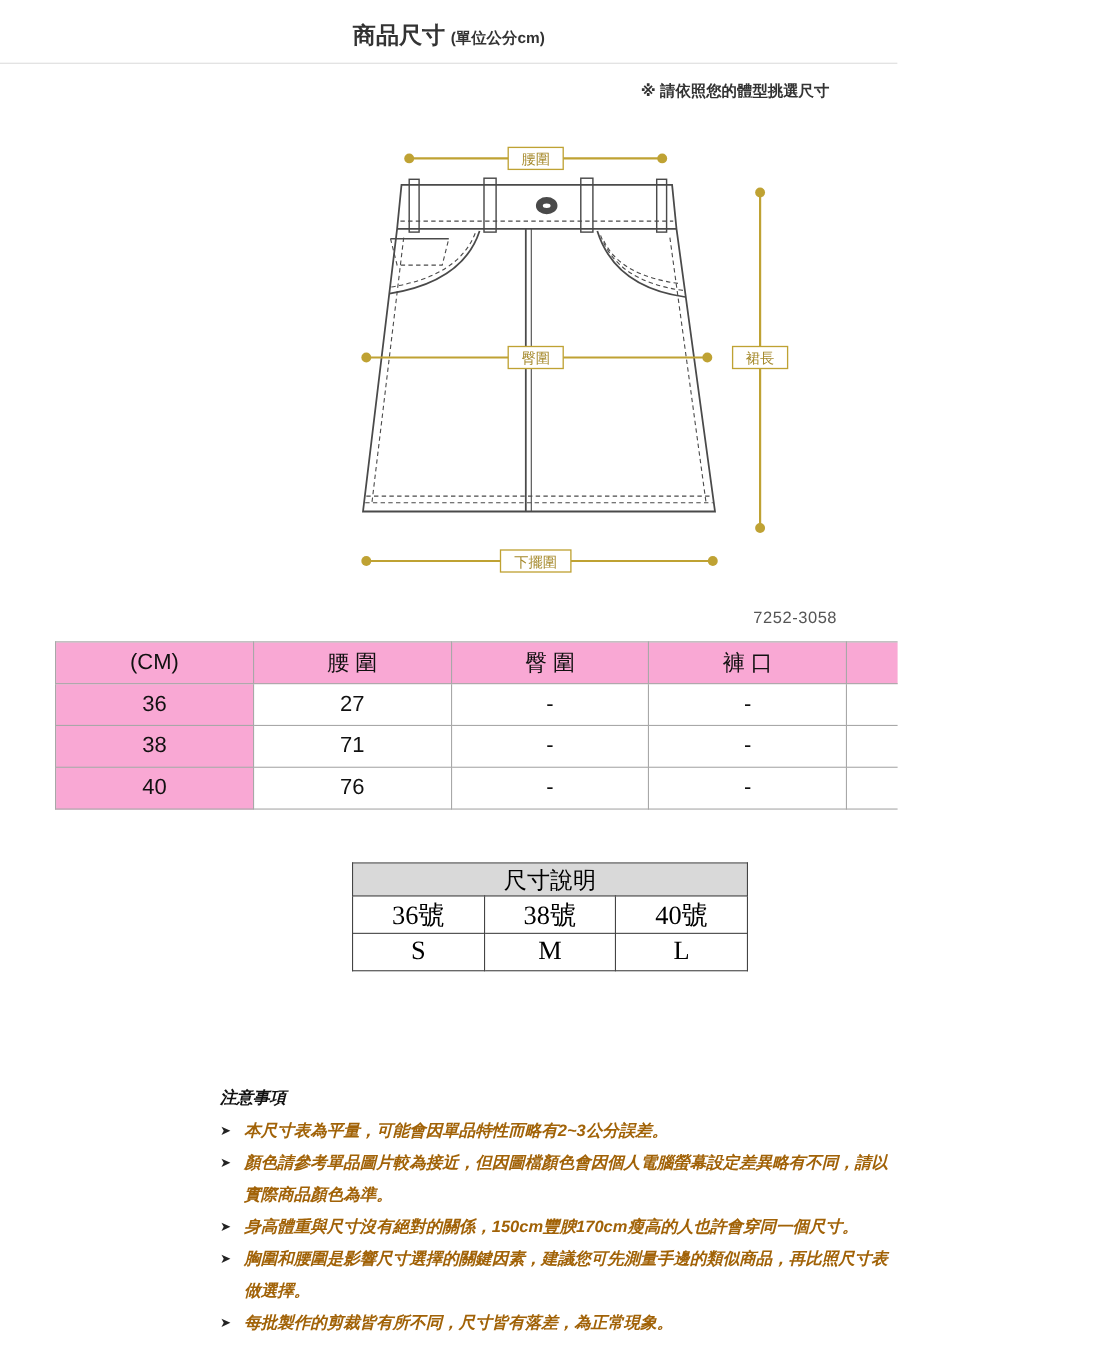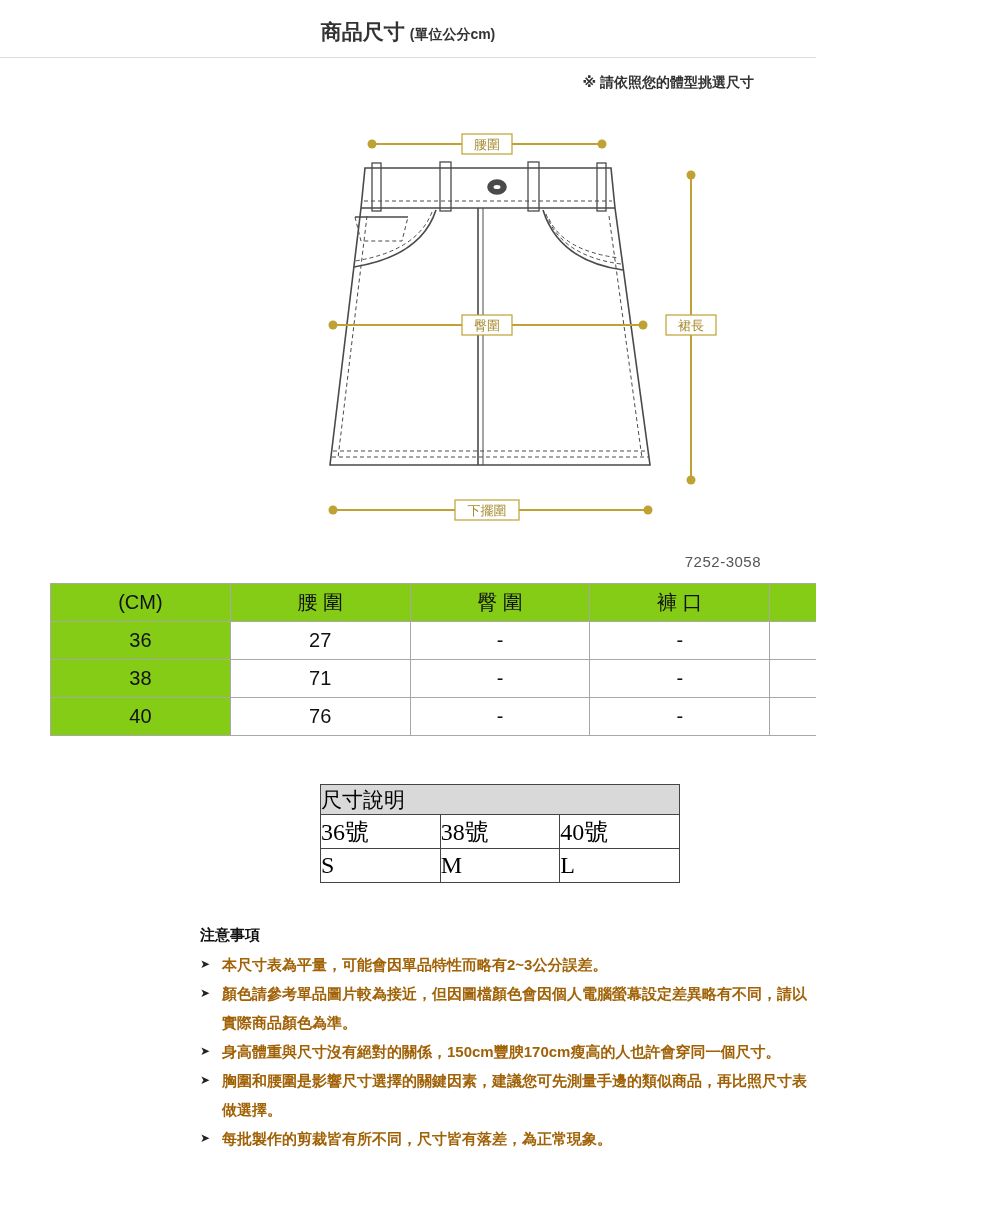--- a/index.html
+++ b/index.html
@@ -14,31 +14,31 @@
   .fit-note { position:absolute; top:74px; right:62px; font-size:14px; font-weight:bold; color:#333;text-align:right; }
 
   .skirt-svg { position:absolute; top:120px; left:0; }
   .svg-label { font-size:13px; fill:#a5892b; font-family:"Liberation Sans","DejaVu Sans",sans-serif; }
 
   .product-code { position:absolute; top:553px; right:55px; font-size:15px; color:#555; letter-spacing:.5px;margin-left:40px; }
 
   table.size-table { position:absolute; top:583px; left:50px; width:900px;
     border-collapse:collapse; table-layout:fixed; text-align:center; font-size:20px; color:#111; }
   .size-table th, .size-table td { border:1px solid #a8a8a8; height:38px; font-weight:400; }
-  .size-table thead th, .size-table tbody th { background:#84cc16; }
+  .size-table thead th, .size-table tbody th { background:#f9a8d4; }
   .size-table td { background:#fff; }
 
   table.explain-table { position:absolute; top:784px; left:320px; width:360px;
-    border-collapse:collapse; table-layout:fixed; text-align:left; color:#000;
+    border-collapse:collapse; table-layout:fixed; text-align:center; color:#000;
     font-family:"Liberation Serif","DejaVu Serif",serif;padding-left:21px; }
   .explain-table th, .explain-table td { border:1px solid #444; font-weight:400; }
   .explain-table th { background:#d9d9d9; font-size:21px; height:30px; }
   .explain-table td { font-size:24px; height:34px; background:#fff; }
 
-  .notes { position:absolute; top:920px; left:200px; width:680px; }
+  .notes { position:absolute; top:984px; left:200px; width:680px;font-style:italic; }
   .notes-title { font-size:15px; font-weight:bold; color:#111; line-height:30px; }
   .note-item { display:flex; align-items:flex-start; }
   .note-arrow { width:22px; font-size:12px; line-height:29px; color:#222; flex:none; }
   .note-text { width:592px; font-size:15px; font-weight:bold; line-height:29px; color:#a16207; }
 </style>
 </head>
 <body>
 
 <div class="page">
 

